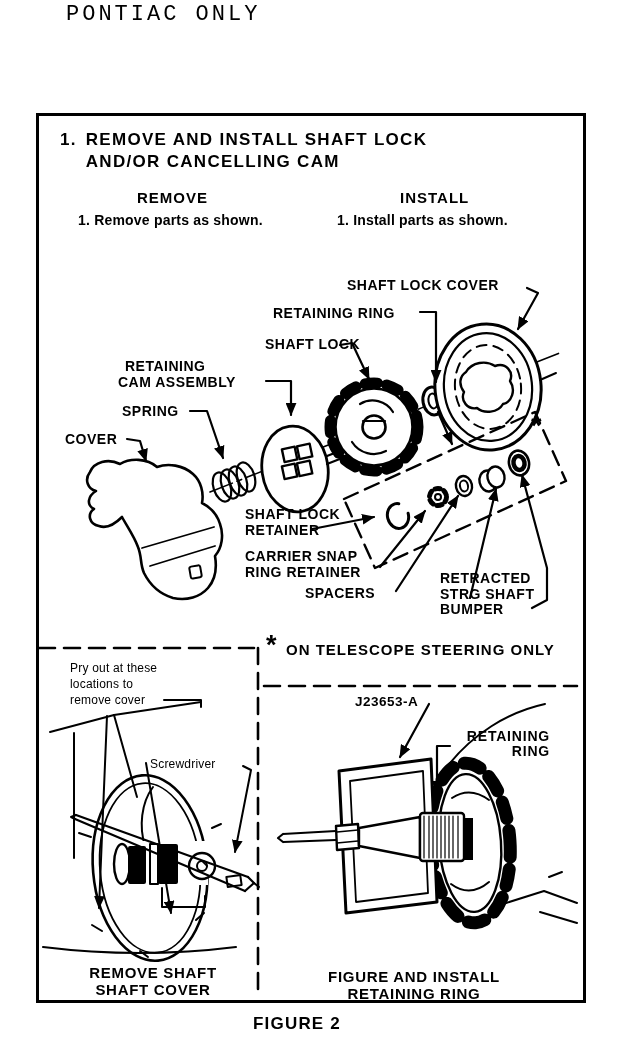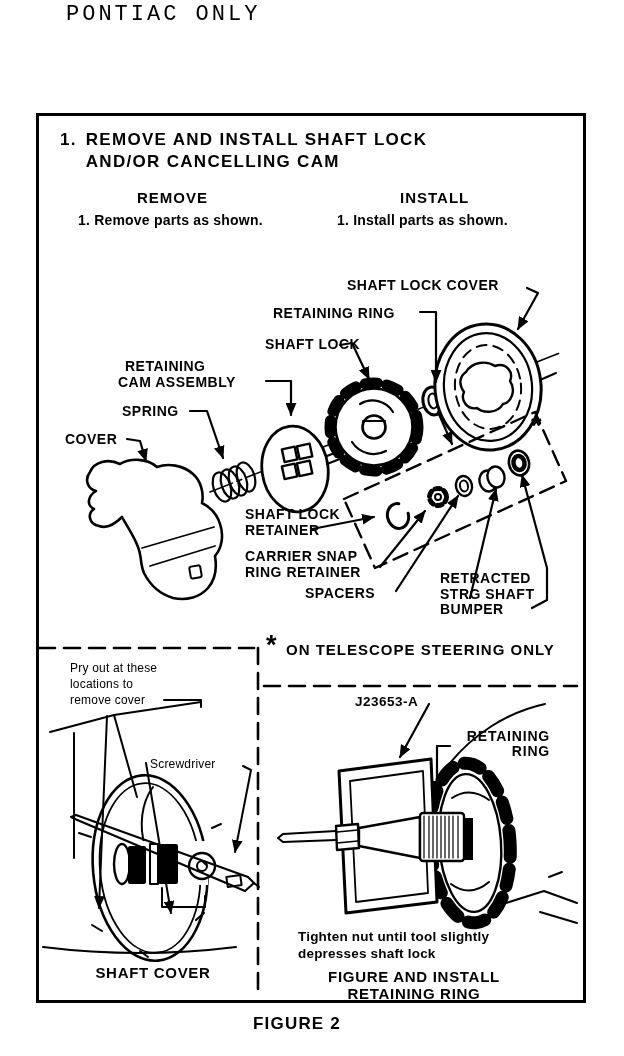--- a/index.html
+++ b/index.html
@@ -251,31 +251,28 @@
   <div class="ast" style="left:227px;top:516px;">*</div>
   <div class="lbl" style="left:247px;top:526px;font-size:15px;letter-spacing:1px;">ON TELESCOPE STEERING ONLY</div>
 
   <div class="small" style="position:absolute;left:31px;top:544px;">
     <div>Pry out at these</div>
     <div>locations to</div>
     <div>remove cover</div>
   </div>
   <div class="small" style="position:absolute;left:111px;top:640px;">Screwdriver</div>
   <div class="caption" style="left:24px;top:848px;width:180px;">
+    <div>REMOVE SHAFT</div>
     <div>SHAFT COVER</div>
   </div>
 
   <div class="lbl" style="left:316px;top:579px;font-size:13.5px;letter-spacing:0.5px;">J23653-A</div>
   <div class="lbl" style="left:411px;top:613px;width:100px;text-align:right;font-size:14px;letter-spacing:0.8px;">
     <div>RETAINING</div>
     <div>RING</div>
   </div>
-  <div class="lbl" style="left:259px;top:812px;font-size:13.5px;letter-spacing:0.2px;line-height:17px;">
-    <div>Tighten nut until tool slightly</div>
-    <div>depresses shaft lock</div>
-  </div>
   <div class="caption" style="left:225px;top:852px;width:300px;">
     <div>FIGURE AND INSTALL</div>
     <div>RETAINING RING</div>
   </div>
 </div>
 
 <div class="figure-caption">FIGURE 2</div>
 
 </body></html>

